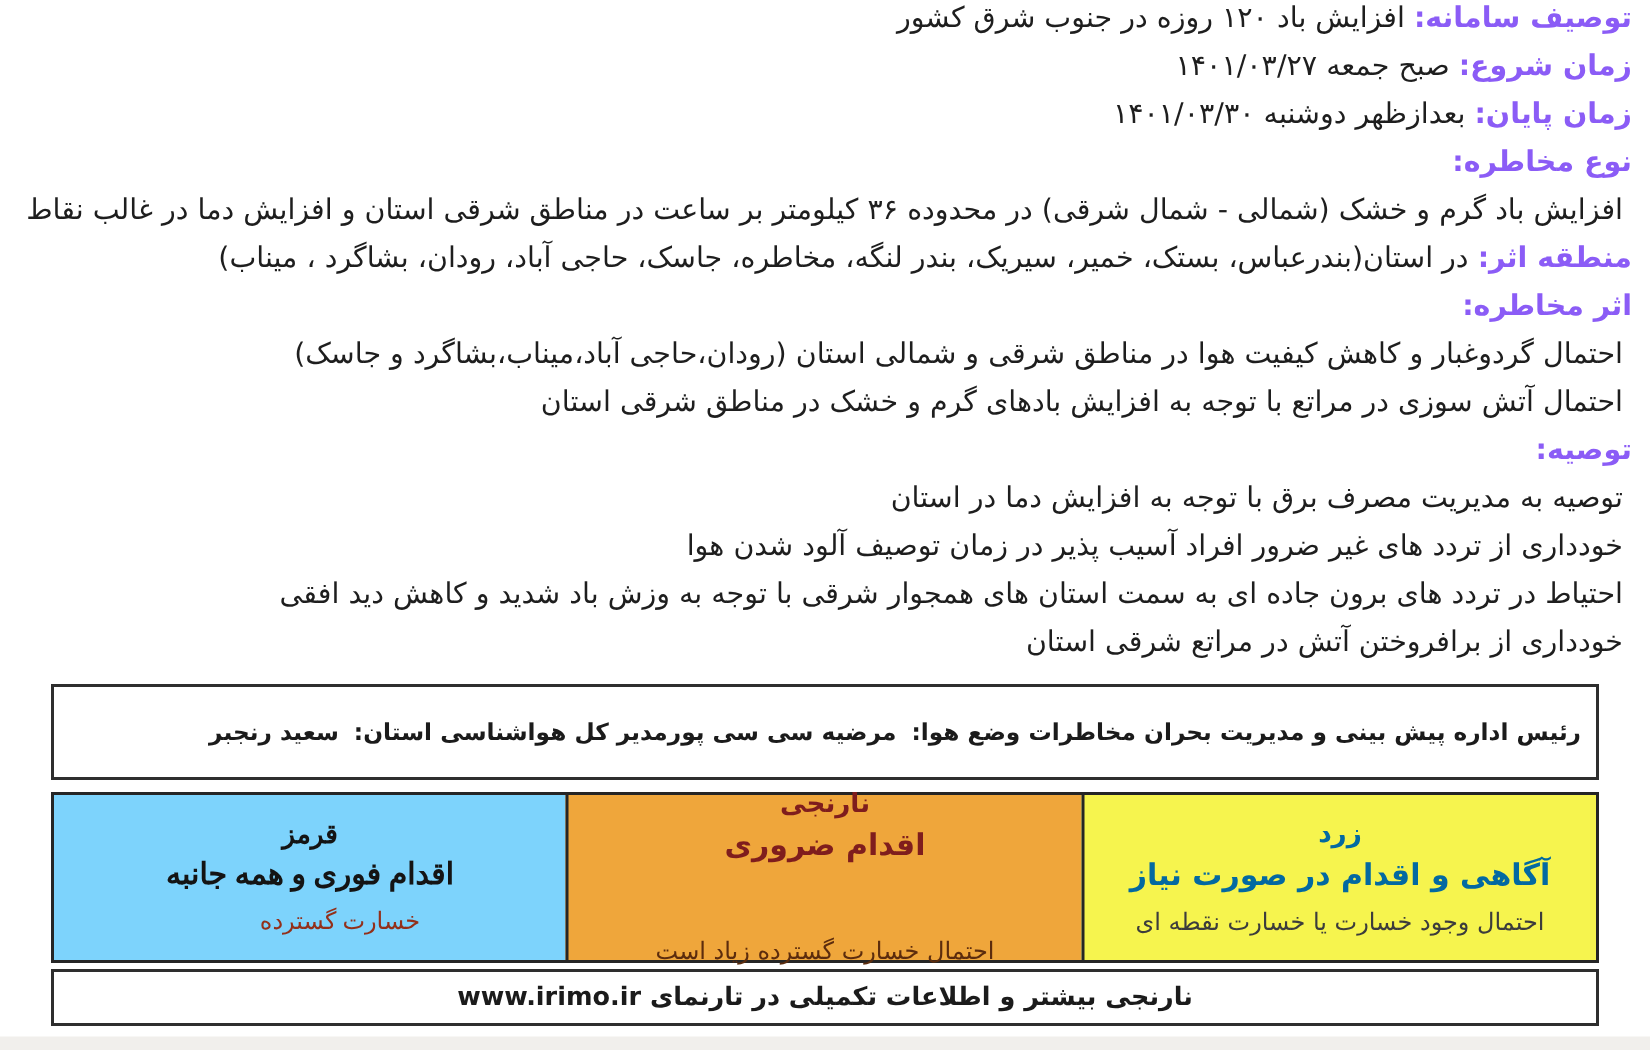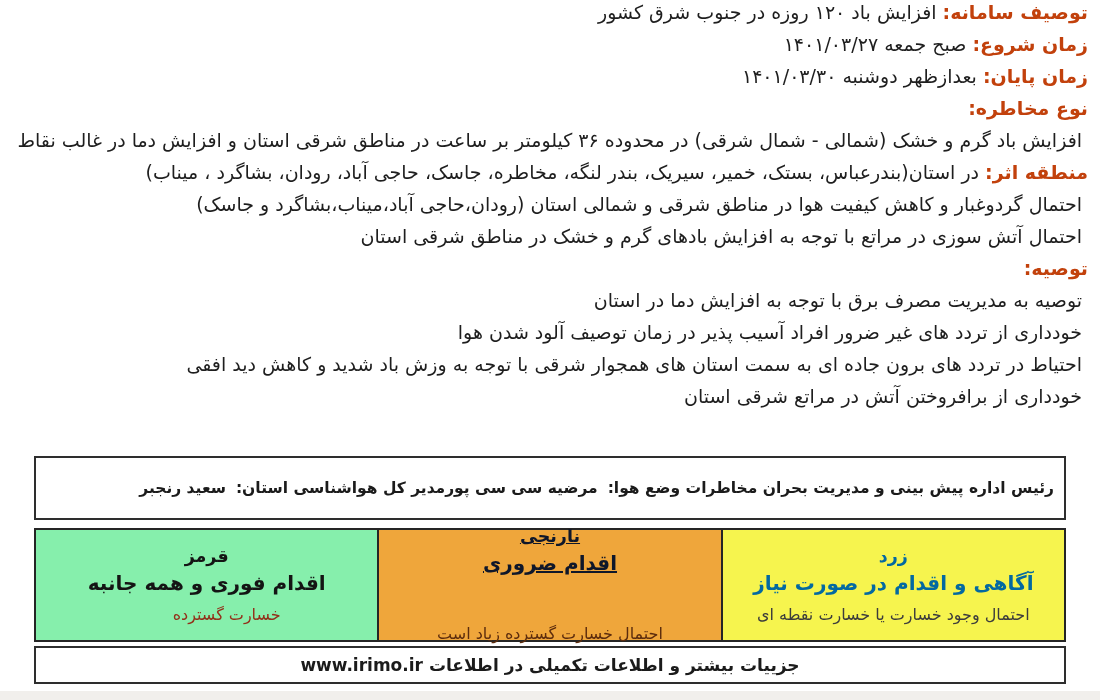--- a/index.html
+++ b/index.html
@@ -14,21 +14,21 @@
   
   .doc-body{
     position:absolute;
     top:-4px;right:12px;left:0;
     font-size:19px;
     line-height:32px;
     color:#1e1e1e;
     text-align:right;
   }
   .doc-line{white-space:nowrap;height:32px;}
-  .doc-line .lbl{font-weight:bold;color:#c2410c;}
+  .doc-line .lbl{font-weight:bold;color:#8b5cf6;}
   .doc-line.indent{padding-right:6px;padding-left:16px;}
   
   .sig-box{
     position:absolute;
     right:34px;left:34px;top:456px;height:64px;
     border:2px solid #2e2e2e;
     display:flex;
     flex-direction:row;
     justify-content:space-between;
     align-items:center;
@@ -54,29 +54,29 @@
     display:flex;
     flex-direction:column;
     align-items:center;
     justify-content:center;
     direction:rtl;
     text-align:center;
     padding:4px 6px;
     box-sizing:border-box;
   }
   .alert + .alert{border-left:2px solid #252525;}
-  .alert-red{background:#86efac;}
+  .alert-red{background:#7dd3fc;font-family:Liberation Serif, serif;}
   .alert-orange{background:#efa63b;}
   .alert-yellow{background:#f6f44e;}
   .alert .level{font-size:17.5px;font-weight:bold;line-height:27px;}
   .alert .action{font-size:20px;font-weight:bold;line-height:27px;}
   .alert .desc{font-size:16px;font-weight:normal;line-height:26px;margin-top:5px;}
   .alert-red .level,.alert-red .action{color:#141414;}
   .alert-red .desc{color:#93301a;margin-left:40px;}
-  .alert-orange .level,.alert-orange .action{color:#0f172a;text-decoration:underline;}
+  .alert-orange .level,.alert-orange .action{color:#7f1d1d;}
   .alert-orange .desc{color:#5c2c0d;margin-top:44px;}
   .alert-yellow .level,.alert-yellow .action{color:#0369a1;}
   .alert-yellow .desc{color:#3c3c3c;}
   
   .footer-bar{
     position:absolute;
     right:34px;left:34px;top:646px;height:38px;
     border:2px solid #2e2e2e;
     box-sizing:border-box;
     display:flex;
@@ -98,20 +98,21 @@
 
 <div class="page">
 
   <div class="doc-body">
     <div class="doc-line"><span class="lbl">توصیف سامانه:</span> <span>افزایش باد ۱۲۰ روزه در جنوب شرق کشور</span></div>
     <div class="doc-line"><span class="lbl">زمان شروع:</span> <span>صبح جمعه ۱۴۰۱/۰۳/۲۷</span></div>
     <div class="doc-line"><span class="lbl">زمان پایان:</span> <span>بعدازظهر دوشنبه ۱۴۰۱/۰۳/۳۰</span></div>
     <div class="doc-line"><span class="lbl">نوع مخاطره:</span></div>
     <div class="doc-line indent"><span>افزایش باد گرم و خشک (شمالی - شمال شرقی) در محدوده ۳۶ کیلومتر بر ساعت در مناطق شرقی استان و افزایش دما در غالب نقاط</span></div>
     <div class="doc-line"><span class="lbl">منطقه اثر:</span> <span>در استان(بندرعباس، بستک، خمیر، سیریک، بندر لنگه، مخاطره، جاسک، حاجی آباد، رودان، بشاگرد ، میناب)</span></div>
+    <div class="doc-line"><span class="lbl">اثر مخاطره:</span></div>
     <div class="doc-line indent"><span>احتمال گردوغبار و کاهش کیفیت هوا در مناطق شرقی و شمالی استان (رودان،حاجی آباد،میناب،بشاگرد و جاسک)</span></div>
     <div class="doc-line indent"><span>احتمال آتش سوزی در مراتع با توجه به افزایش بادهای گرم و خشک در مناطق شرقی استان</span></div>
     <div class="doc-line"><span class="lbl">توصیه:</span></div>
     <div class="doc-line indent"><span>توصیه به مدیریت مصرف برق با توجه به افزایش دما در استان</span></div>
     <div class="doc-line indent"><span>خودداری از تردد های غیر ضرور افراد آسیب پذیر در زمان توصیف آلود شدن هوا</span></div>
     <div class="doc-line indent"><span>احتیاط در تردد های برون جاده ای به سمت استان های همجوار شرقی با توجه به وزش باد شدید و کاهش دید افقی</span></div>
     <div class="doc-line indent"><span>خودداری از برافروختن آتش در مراتع شرقی استان</span></div>
   </div>
 
   <div class="sig-box">
@@ -135,18 +136,18 @@
       <div class="desc">احتمال خسارت گسترده زیاد است</div>
     </div>
     <div class="alert alert-yellow">
       <div class="level">زرد</div>
       <div class="action">آگاهی و اقدام در صورت نیاز</div>
       <div class="desc">احتمال وجود خسارت یا خسارت نقطه ای</div>
     </div>
   </div>
 
   <div class="footer-bar">
-    <span>جزییات بیشتر و اطلاعات تکمیلی در اطلاعات www.irimo.ir</span>
+    <span>نارنجی بیشتر و اطلاعات تکمیلی در تارنمای www.irimo.ir</span>
   </div>
 
   <div class="scan-edge"></div>
 
 </div>
 
 </body></html>

